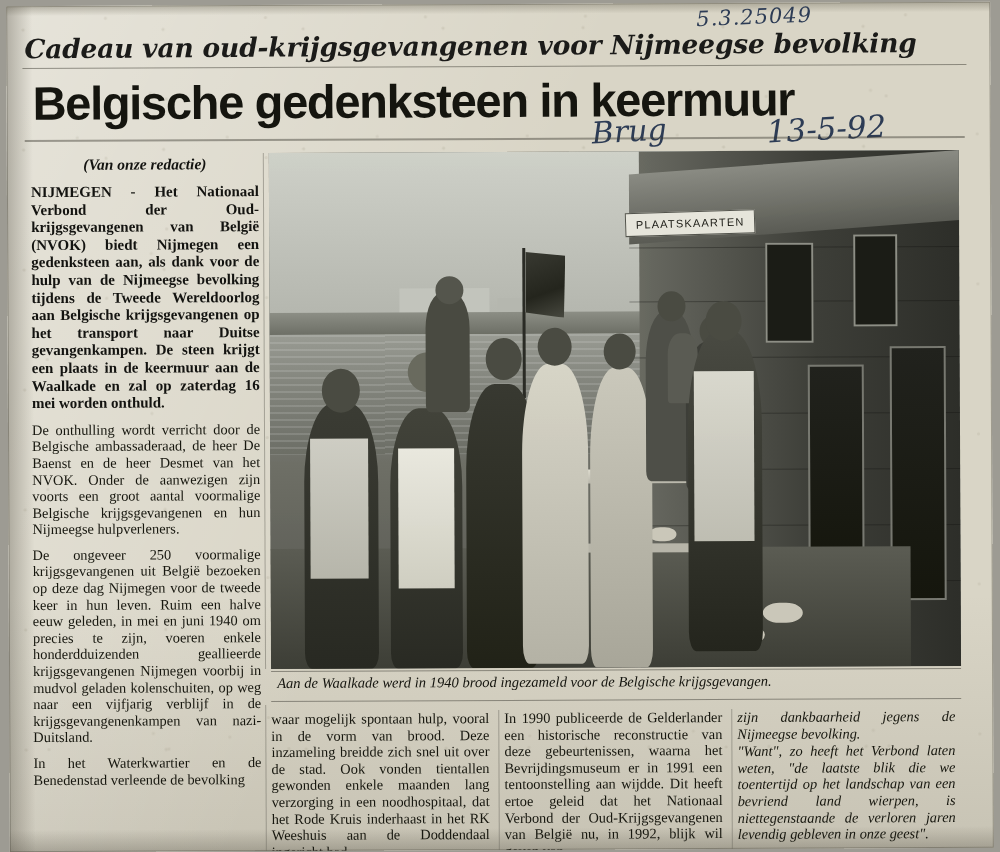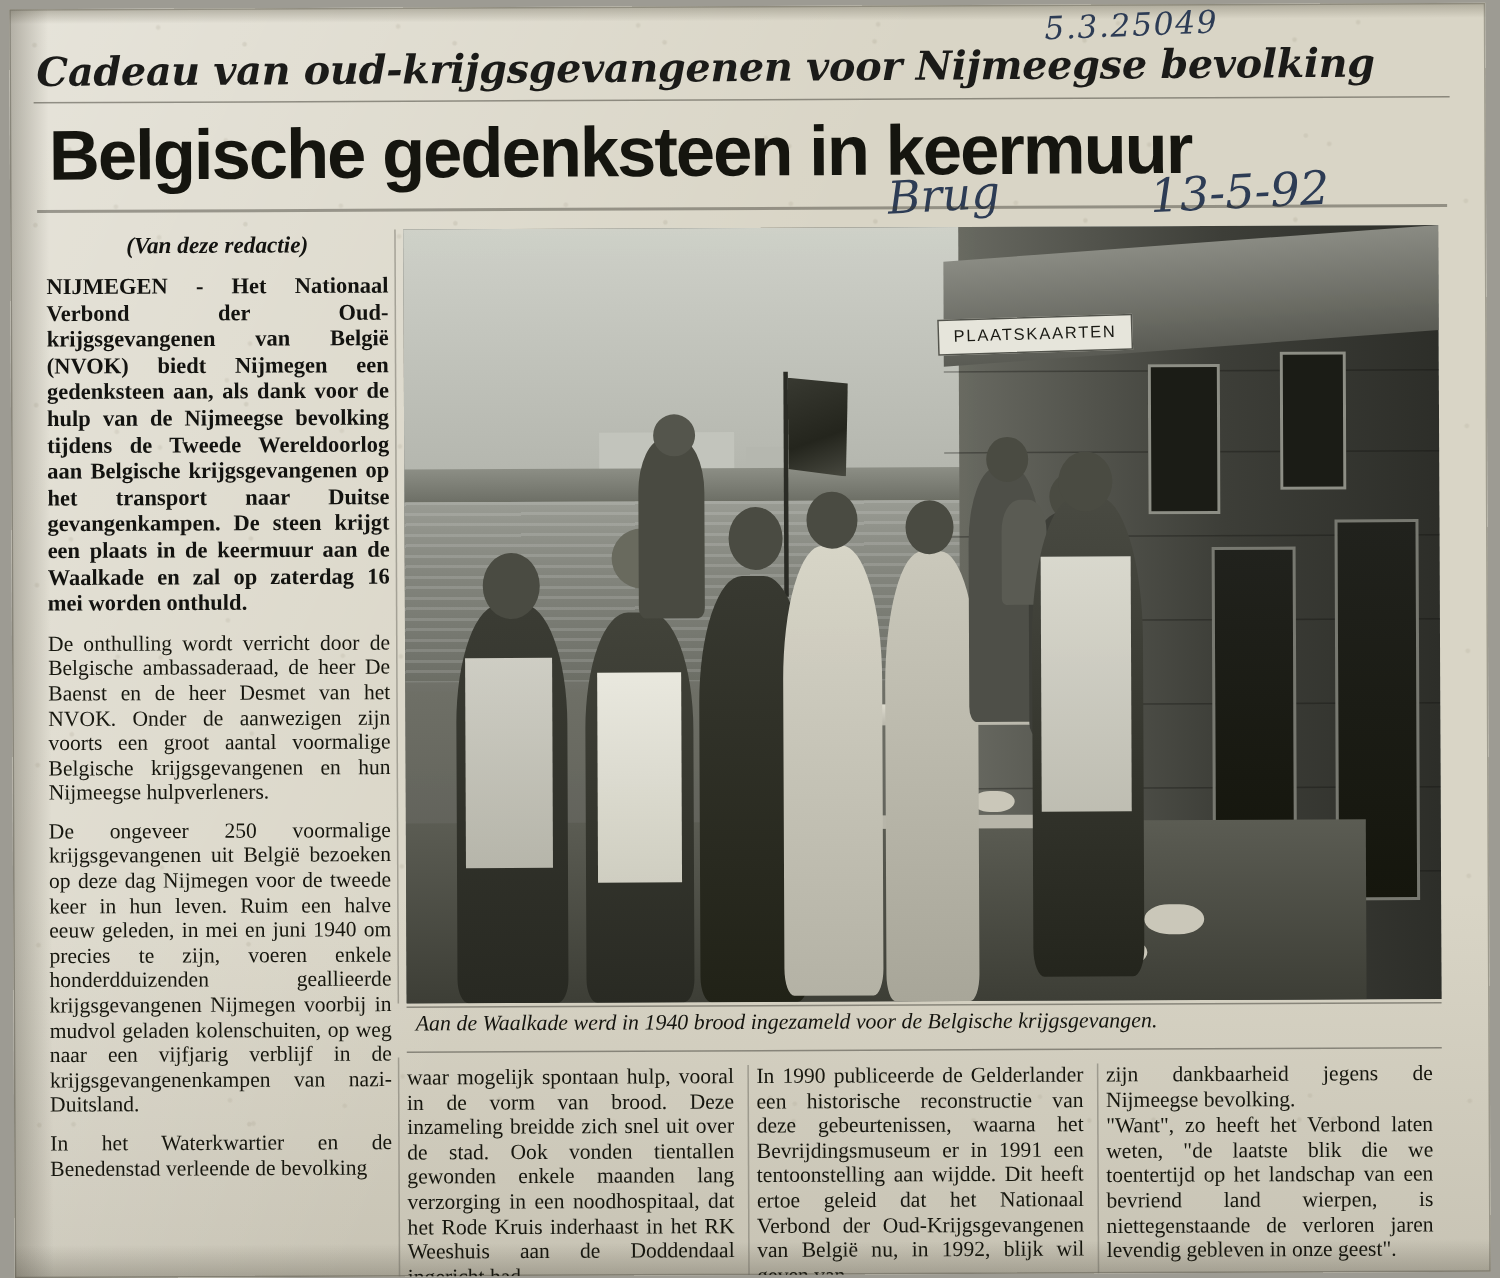--- a/index.html
+++ b/index.html
@@ -303,21 +303,21 @@
   }
 
   
   .bottom-col {
     position: absolute;
     top: 706px;
     width: 218px;
   }
   #bcol1 { left: 262px; }
   #bcol2 { left: 495px; }
-  #bcol3 { left: 728px; }
+  #bcol3 { left: 728px; font-style: italic; }
 
   
   #bleed {
     position:absolute; left: 500px; top: 148px; width: 180px; height: 90px;
     opacity: .16;
     background-image: repeating-linear-gradient(180deg, #3a3a32 0 2px, rgba(0,0,0,0) 2px 9px);
     transform: rotate(0.4deg);
     pointer-events:none;
   }
   #torn-top {
@@ -347,21 +347,21 @@
     <div id="rule-under-head"></div>
 
     <div id="bleed"></div>
 
     <div class="vrule" style="left:256px; top:148px; height:516px;"></div>
     <div class="vrule" style="left:256px; top:700px; height:146px;"></div>
     <div class="vrule" style="left:489px; top:706px; height:140px;"></div>
     <div class="vrule" style="left:722px; top:706px; height:140px;"></div>
 
     <div id="col-lead">
-      <div id="byline">(Van deze redactie)</div>
+      <div id="byline">(Van onze redactie)</div>
       <div class="lead-para">NIJMEGEN - Het Nationaal Verbond der Oud-krijgsgevangenen van België (NVOK) biedt Nijmegen een gedenksteen aan, als dank voor de hulp van de Nijmeegse bevolking tijdens de Tweede Wereldoorlog aan Belgische krijgsgevangenen op het transport naar Duitse gevangenkampen. De steen krijgt een plaats in de keermuur aan de Waalkade en zal op zaterdag 16 mei worden onthuld.</div>
       <p class="body-para">De onthulling wordt verricht door de Belgische ambassaderaad, de heer De Baenst en de heer Desmet van het NVOK. Onder de aanwezigen zijn voorts een groot aantal voormalige Belgische krijgsgevangenen en hun Nijmeegse hulpverleners.</p>
       <p class="body-para">De ongeveer 250 voormalige krijgsgevangenen uit België bezoeken op deze dag Nijmegen voor de tweede keer in hun leven. Ruim een halve eeuw geleden, in mei en juni 1940 om precies te zijn, voeren enkele honderdduizenden geallieerde krijgsgevangenen Nijmegen voorbij in mudvol geladen kolenschuiten, op weg naar een vijfjarig verblijf in de krijgsgevangenenkampen van nazi-Duitsland.</p>
       <p class="body-para">In het Waterkwartier en de Benedenstad verleende de bevolking</p>
     </div>
 
     <div id="photo-wrap">
       <div id="photo">
         <div class="sky"></div>
         <div class="building-far"></div>

